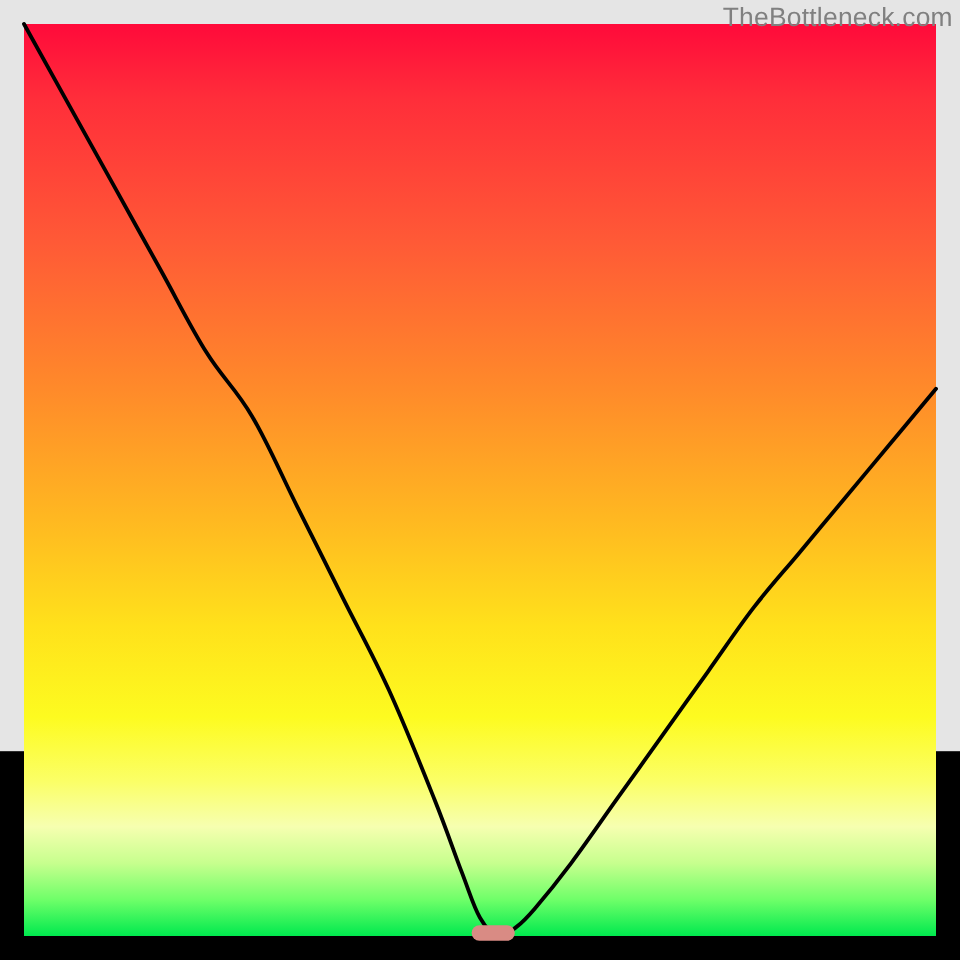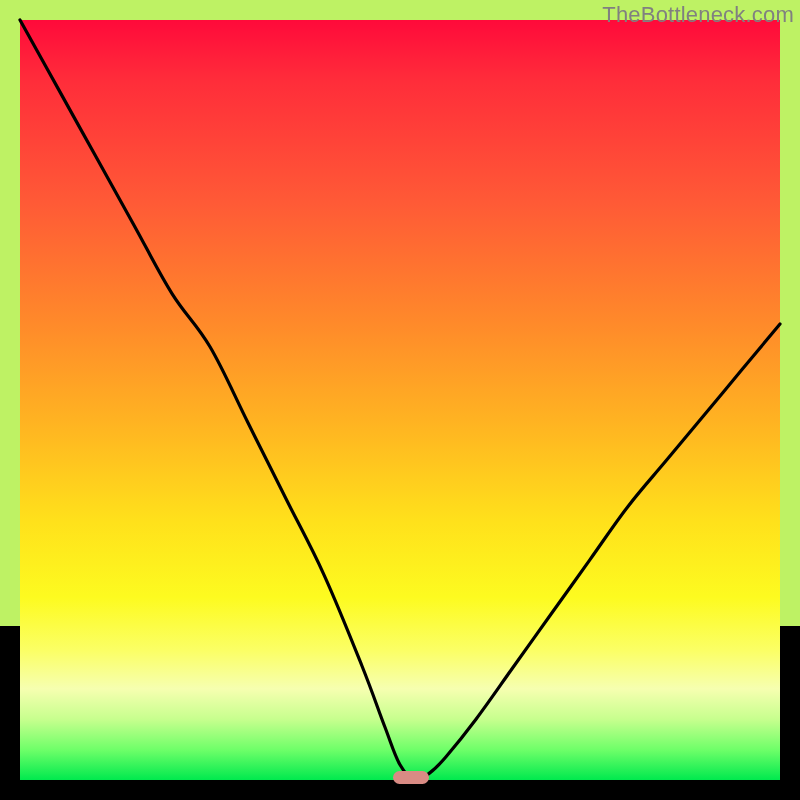--- a/index.html
+++ b/index.html
@@ -8,21 +8,21 @@
     width: 800px;
     height: 800px;
     background: #000;
     overflow: hidden;
     font-family: Arial, Helvetica, sans-serif;
   }
   .frame {
     position: relative;
     width: 800px;
     height: 626px;
-    background: #bef264;
+    background: #e5e5e5;
   }
   .plot-area {
     position: absolute;
     left: 20px;
     top: 20px;
     width: 760px;
     height: 760px;
     
     background: linear-gradient(
       to bottom,

